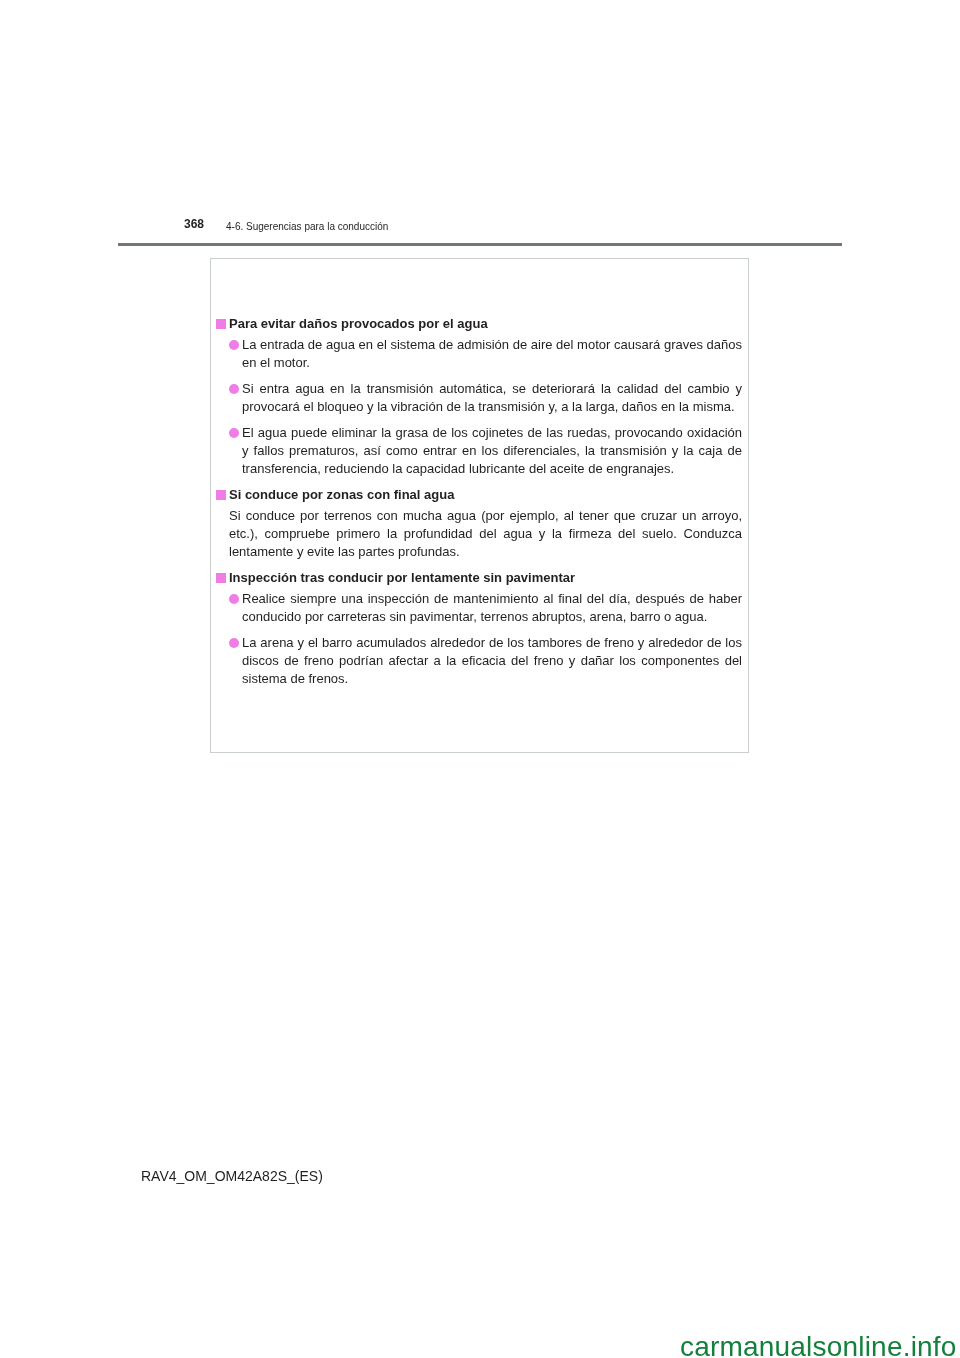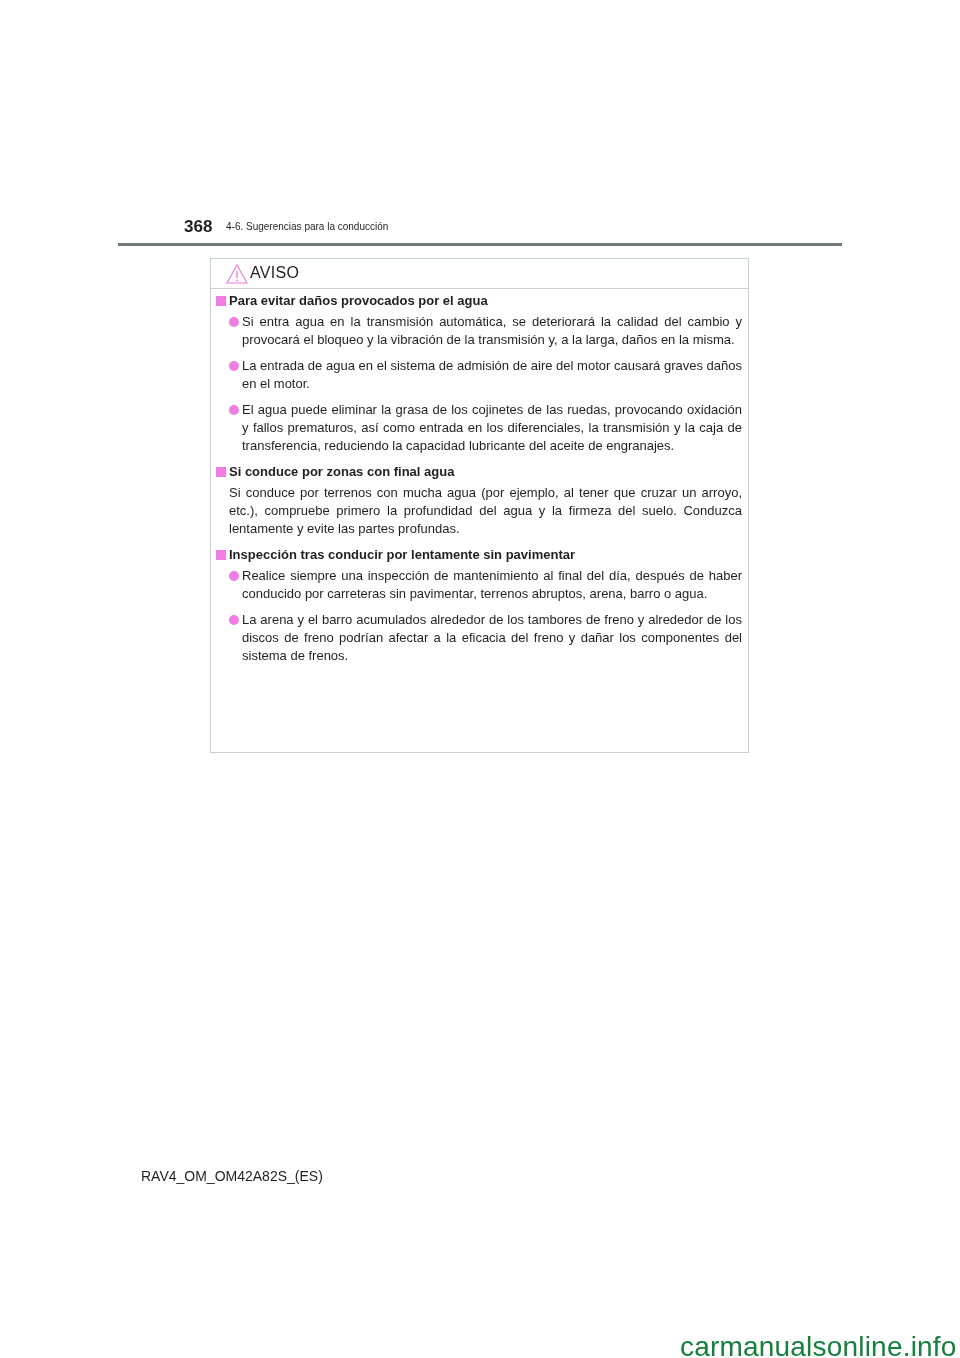--- a/index.html
+++ b/index.html
@@ -1,60 +1,52 @@
 <!DOCTYPE html>
 <html><head>
 <meta charset="utf-8">
 <style>
   html, body { margin: 0; padding: 0; }
   body {
     width: 960px; height: 1358px; background: #ffffff; position: relative; overflow: hidden;
     font-family: "Liberation Sans", sans-serif; color: #231f20;
   }
-  .page-num { position: absolute; left: 184px; top: 217px; font-size: 17px; font-weight: bold; }
+  .page-num { position: absolute; left: 184px; top: 217px; font-size: 12px; font-weight: bold; }
   .section-title { position: absolute; left: 226px; top: 221px; font-size: 10px; }
   .header-rule { position: absolute; left: 118px; top: 243px; width: 724px; height: 3px; background: #6f7a76; }
   .warn-box {
     position: absolute; left: 210px; top: 258px; width: 539px; height: 495px;
     border: 1px solid #c9cfcc; box-sizing: border-box;
   }
   .warn-head { height: 29px; border-bottom: 1px solid #c9cfcc; position: relative; }
   .warn-icon { position: absolute; left: 15px; top: 5px; width: 22px; height: 20px; }
   .warn-title { position: absolute; left: 39px; top: 5px; font-size: 16px; letter-spacing: 0.3px; }
-  .content { position: absolute; left: 0; top: 33px; width: 100%; font-size: 13px; line-height: 18px; }
+  .content { position: absolute; left: 0; top: 56px; width: 100%; font-size: 13px; line-height: 18px; }
   .h { position: relative; padding-left: 18px; font-weight: bold; margin-bottom: 3px; }
   .sq { position: absolute; left: 5px; top: 4px; width: 10px; height: 10px; background: #f07de6; }
   .p { padding-left: 18px; padding-right: 6px; text-align: justify; margin-bottom: 8px; }
   .b { position: relative; padding-left: 31px; padding-right: 6px; text-align: justify; margin-bottom: 8px; }
   .dot { position: absolute; left: 18px; top: 4px; width: 10px; height: 10px; border-radius: 50%; background: #f07de6; }
   .footer-code { position: absolute; left: 141px; top: 1168px; font-size: 14px; }
   .watermark { position: absolute; left: 680px; top: 1331px; font-size: 28px; color: #15803d; letter-spacing: 0.2px; }
 </style>
 </head>
 <body>
 
 <div class="page-num">368</div>
 <div class="section-title">4-6. Sugerencias para la conducción</div>
 <div class="header-rule"></div>
 
 <div class="warn-box">
-  <div class="warn-head">
-    <svg class="warn-icon" viewBox="0 0 22 20">
-      <polygon points="11,1 21,19 1,19" fill="none" stroke="#f07de6" stroke-width="1.2"></polygon>
-      <line x1="11" y1="7" x2="11" y2="14" stroke="#f07de6" stroke-width="1.4"></line>
-      <circle cx="11" cy="16.5" r="0.9" fill="#f07de6"></circle>
-    </svg>
-    <span class="warn-title">AVISO</span>
-  </div>
 
   <div class="content">
     <div class="h"><span class="sq"></span><span>Para evitar daños provocados por el agua</span></div>
+    <div class="b"><span class="dot"></span><span>La entrada de agua en el sistema de admisión de aire del motor causará graves daños en el motor.</span></div>
     <div class="b"><span class="dot"></span><span>Si entra agua en la transmisión automática, se deteriorará la calidad del cambio y provocará el bloqueo y la vibración de la transmisión y, a la larga, daños en la misma.</span></div>
-    <div class="b"><span class="dot"></span><span>La entrada de agua en el sistema de admisión de aire del motor causará graves daños en el motor.</span></div>
-    <div class="b"><span class="dot"></span><span>El agua puede eliminar la grasa de los cojinetes de las ruedas, provocando oxidación y fallos prematuros, así como entrada en los diferenciales, la transmisión y la caja de transferencia, reduciendo la capacidad lubricante del aceite de engranajes.</span></div>
+    <div class="b"><span class="dot"></span><span>El agua puede eliminar la grasa de los cojinetes de las ruedas, provocando oxidación y fallos prematuros, así como entrar en los diferenciales, la transmisión y la caja de transferencia, reduciendo la capacidad lubricante del aceite de engranajes.</span></div>
 
     <div class="h"><span class="sq"></span><span>Si conduce por zonas con final agua</span></div>
     <div class="p">Si conduce por terrenos con mucha agua (por ejemplo, al tener que cruzar un arroyo, etc.), compruebe primero la profundidad del agua y la firmeza del suelo. Conduzca lentamente y evite las partes profundas.</div>
 
     <div class="h"><span class="sq"></span><span>Inspección tras conducir por lentamente sin pavimentar</span></div>
     <div class="b"><span class="dot"></span><span>Realice siempre una inspección de mantenimiento al final del día, después de haber conducido por carreteras sin pavimentar, terrenos abruptos, arena, barro o agua.</span></div>
     <div class="b"><span class="dot"></span><span>La arena y el barro acumulados alrededor de los tambores de freno y alrededor de los discos de freno podrían afectar a la eficacia del freno y dañar los componentes del sistema de frenos.</span></div>
   </div>
 </div>
 

